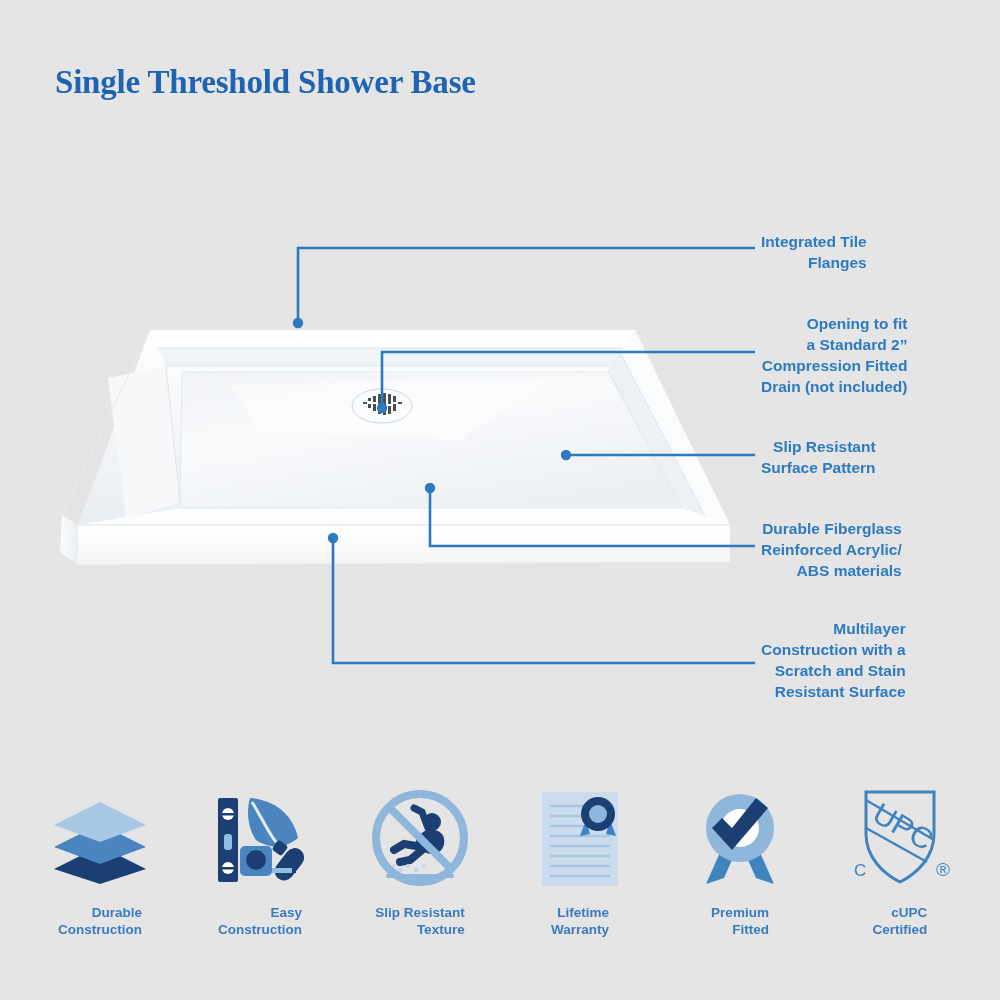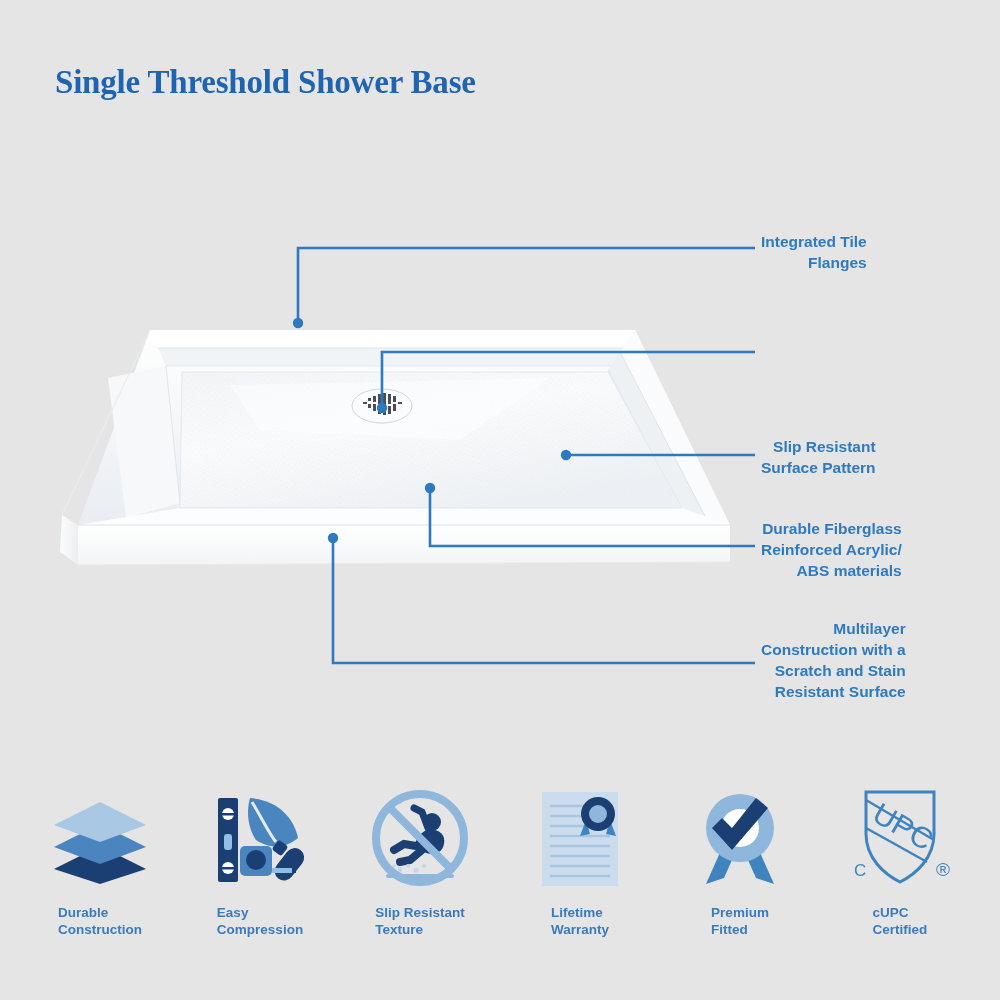--- a/index.html
+++ b/index.html
@@ -73,21 +73,21 @@
     align-items: center;
     justify-content: center;
   }
   .feature-icon svg { display: block; }
   .feature-label {
     margin-top: 6px;
     font-family: "Liberation Sans", sans-serif;
     font-weight: bold;
     font-size: 13.5px;
     line-height: 17px;
-    text-align: left;
+    text-align: right;
     color: #3a7bbd;
     white-space: pre-line;
   }
 </style>
 </head>
 <body>
 
 <div id="page">
 
   <div id="page-title">Single Threshold Shower Base</div>
@@ -191,20 +191,24 @@
       <circle cx="298" cy="323" r="5.2"></circle>
       <circle cx="382" cy="408" r="5.2"></circle>
       <circle cx="566" cy="455" r="5.2"></circle>
       <circle cx="430" cy="488" r="5.2"></circle>
       <circle cx="333" cy="538" r="5.2"></circle>
     </g>
   </svg>
 
   <div class="callout-label" id="callout-tile-flanges">Integrated Tile
 Flanges</div>
+  <div class="callout-label" id="callout-drain-opening">Opening to fit
+a Standard 2”
+Compression Fitted
+Drain (not included)</div>
   <div class="callout-label" id="callout-slip-surface">Slip Resistant
 Surface Pattern</div>
   <div class="callout-label" id="callout-materials">Durable Fiberglass
 Reinforced Acrylic/
 ABS materials</div>
   <div class="callout-label" id="callout-multilayer">Multilayer
 Construction with a
 Scratch and Stain
 Resistant Surface</div>
 
@@ -239,21 +243,21 @@
           <rect x="74" y="62" width="19" height="36" rx="9.5" fill="#1c3f73" transform="rotate(38 83 80)"></rect>
           <rect x="68" y="58" width="12" height="12" rx="3" fill="#1c3f73" transform="rotate(38 74 64)"></rect>
 
           <rect x="34" y="62" width="32" height="30" rx="5" fill="#4a85bf"></rect>
           <circle cx="50" cy="76" r="10" fill="#1c3f73"></circle>
           <rect x="66" y="84" width="22" height="5" fill="#8fc0e4"></rect>
           <rect x="86" y="80" width="4" height="9" fill="#1c3f73"></rect>
         </svg>
       </div>
       <div class="feature-label">Easy
-Compression</div>
+Construction</div>
     </div>
 
     <div class="feature-item">
       <div class="feature-icon">
         <svg width="108" height="108" viewBox="0 0 108 108" xmlns="http://www.w3.org/2000/svg">
 
           <circle cx="66" cy="38" r="9" fill="#1c3f73"></circle>
           <path d="M60 46 C72 44 80 50 78 60 C76 70 66 72 58 68 L48 62 L52 52 Z" fill="#1c3f73"></path>
           <path d="M62 44 L56 28 L48 24" stroke="#1c3f73" stroke-width="7" fill="none" stroke-linecap="round"></path>
           <path d="M56 66 L44 76 L34 78" stroke="#1c3f73" stroke-width="8" fill="none" stroke-linecap="round"></path>

